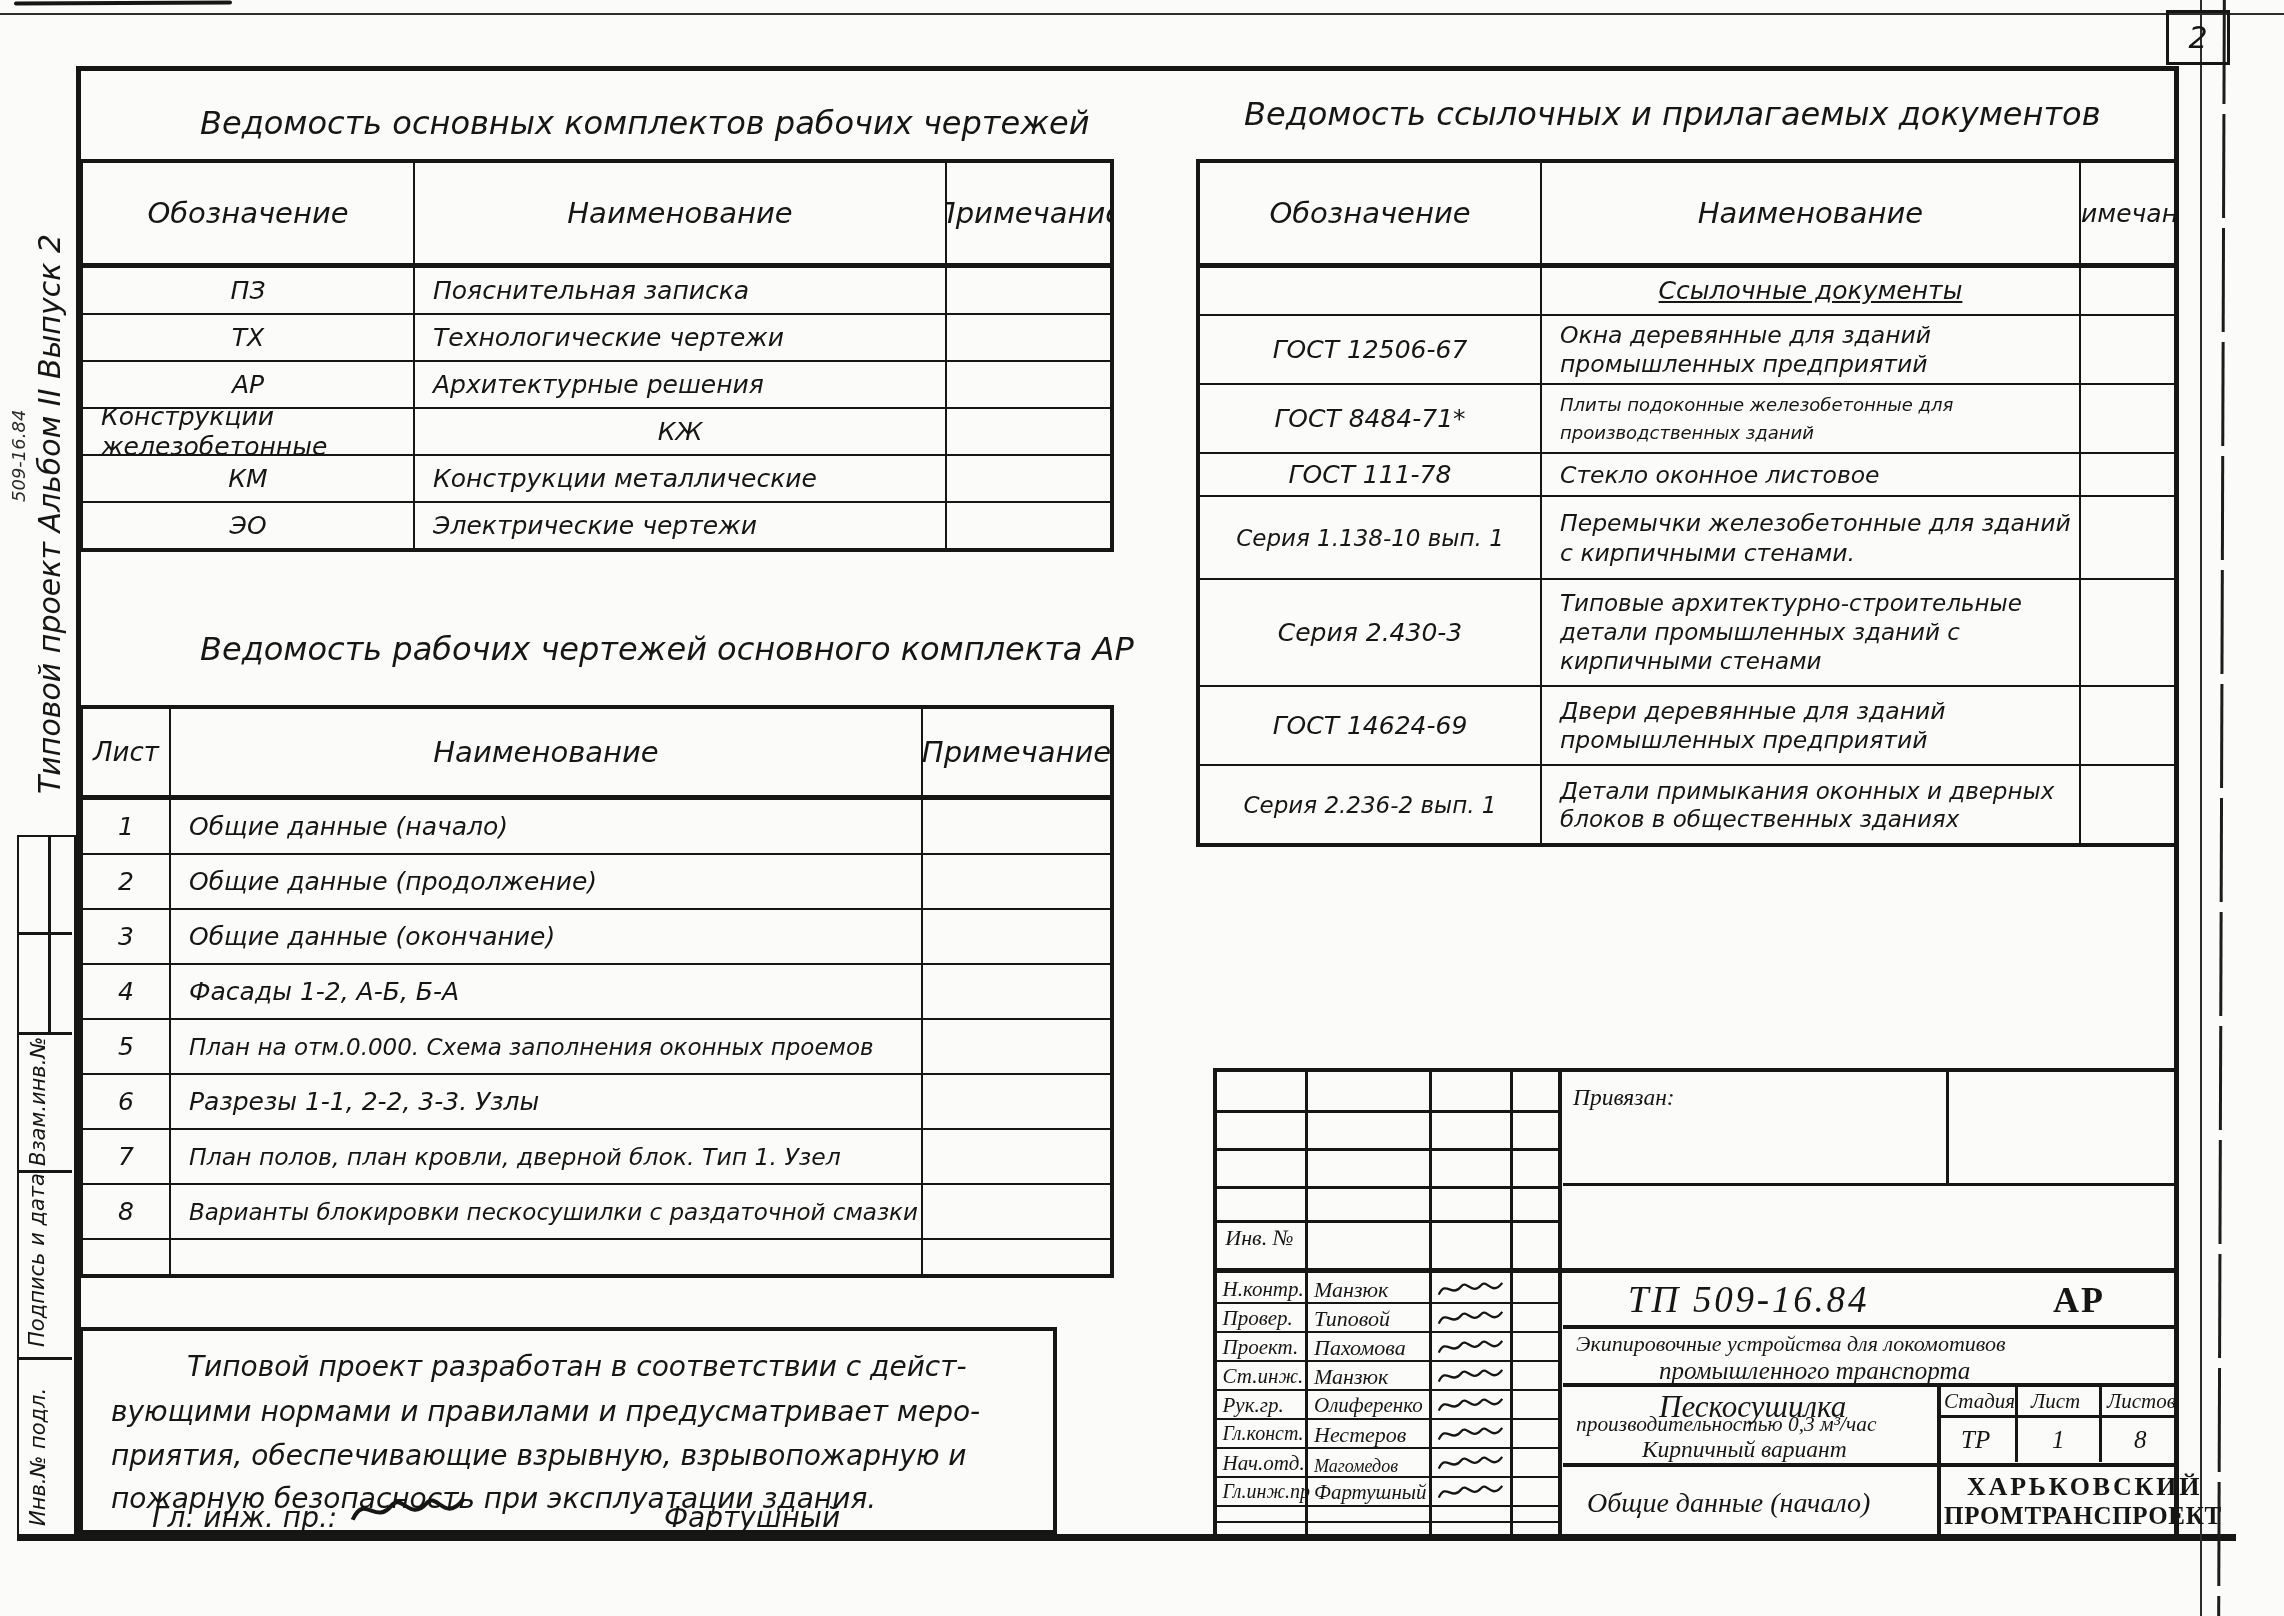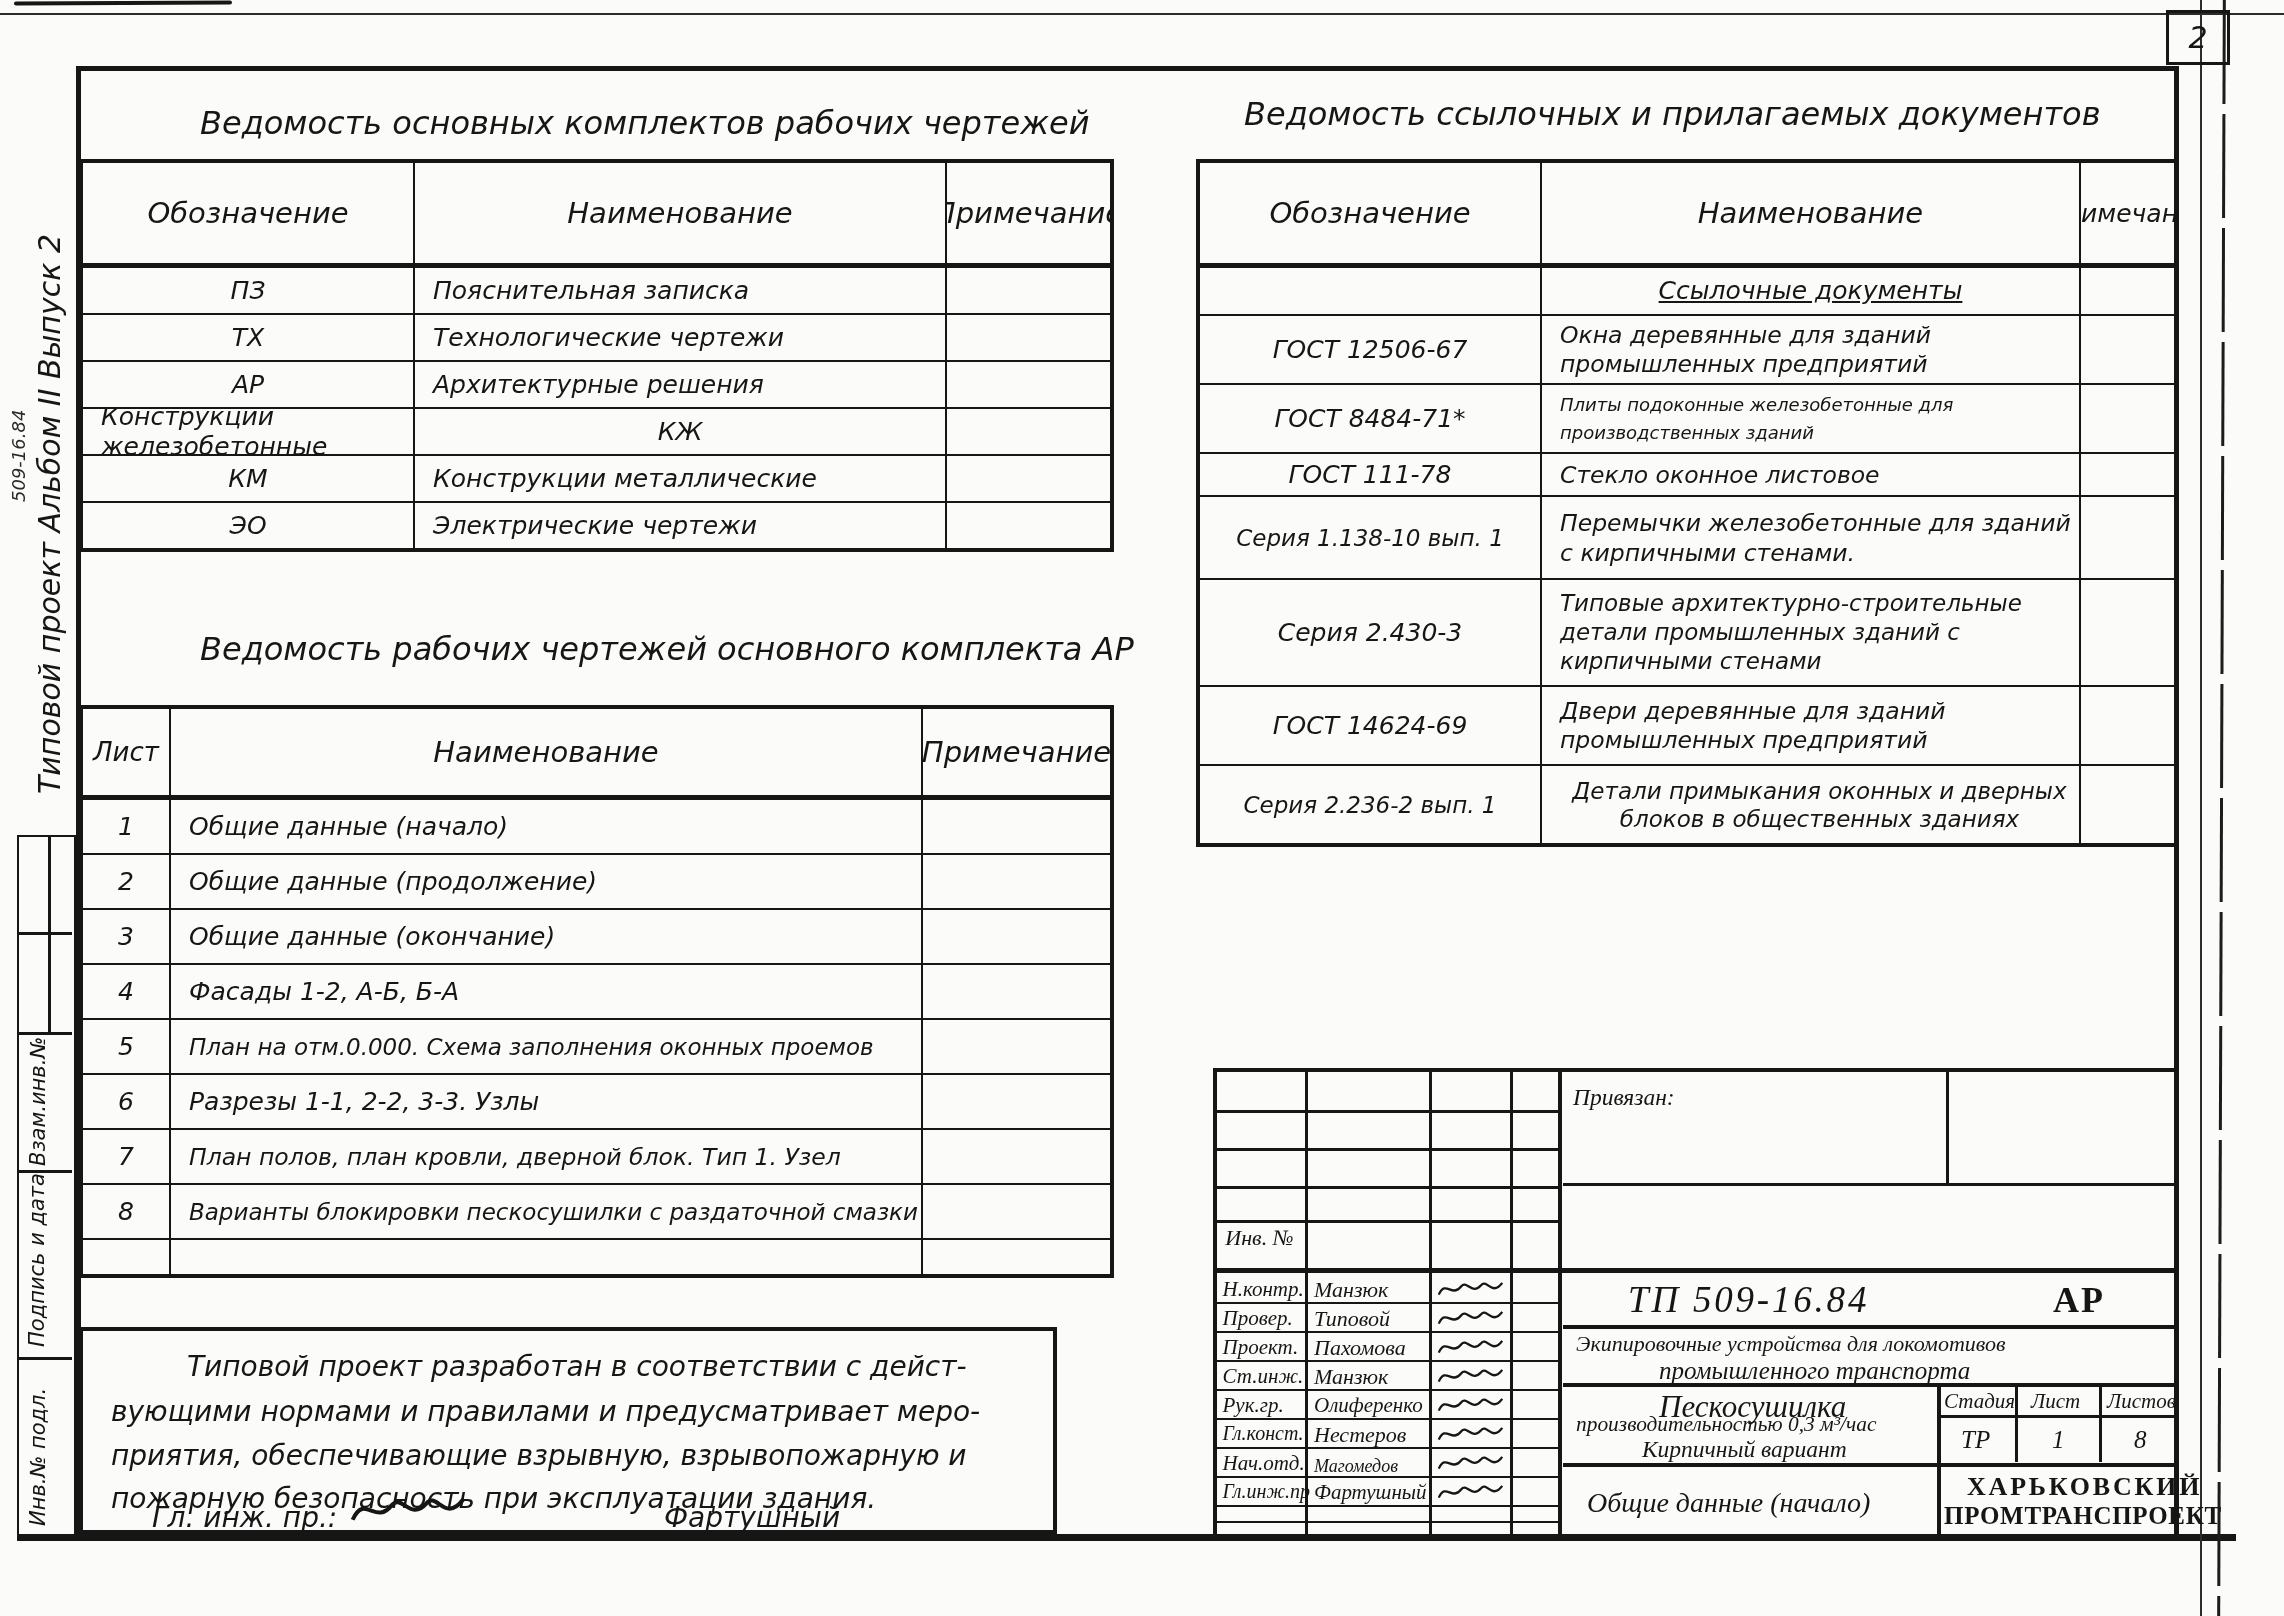--- a/index.html
+++ b/index.html
@@ -126,21 +126,21 @@
 
     <div class="c code">Серия 2.430-3</div>
     <div class="c name" style="font-size:23px;line-height:29px;">Типовые архитектурно-строительные детали промышленных зданий с кирпичными стенами</div>
     <div class="c note last"></div>
 
     <div class="c code">ГОСТ 14624-69</div>
     <div class="c name" style="font-size:23.5px;line-height:29px;">Двери деревянные для зданий промышленных предприятий</div>
     <div class="c note last"></div>
 
     <div class="c code" style="font-size:23px;">Серия 2.236-2 вып. 1</div>
-    <div class="c name" style="font-size:23px;line-height:28px;text-align:center;">Детали примыкания оконных и дверных блоков в общественных зданиях</div>
+    <div class="c name" style="font-size:23px;line-height:28px;">Детали примыкания оконных и дверных блоков в общественных зданиях</div>
     <div class="c note last"></div>
   </div>
 
   <div class="ttl" style="left:200px;top:630px;">Ведомость рабочих чертежей основного комплекта АР</div>
   <div class="tbl hw" style="left:79px;top:705px;width:1035px;grid-template-columns:88px 752px 1fr;grid-template-rows:89px repeat(8,55px) 36px;">
     <div class="c hd r0" style="font-size:26px;">Лист</div>
     <div class="c hd r0">Наименование</div>
     <div class="c hd r0 last">Примечание</div>
 
     <div class="c code">1</div>

